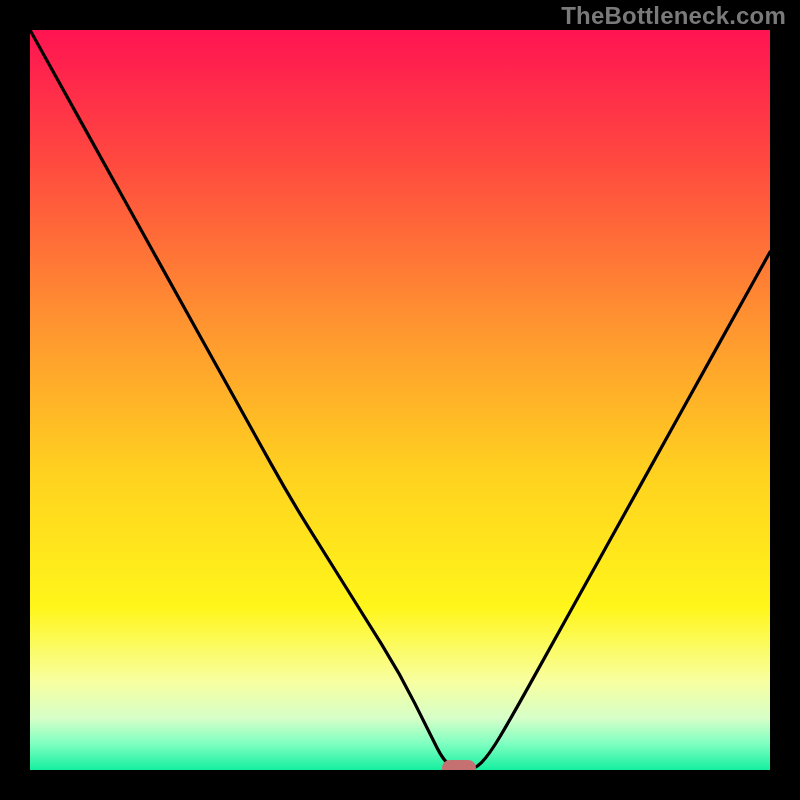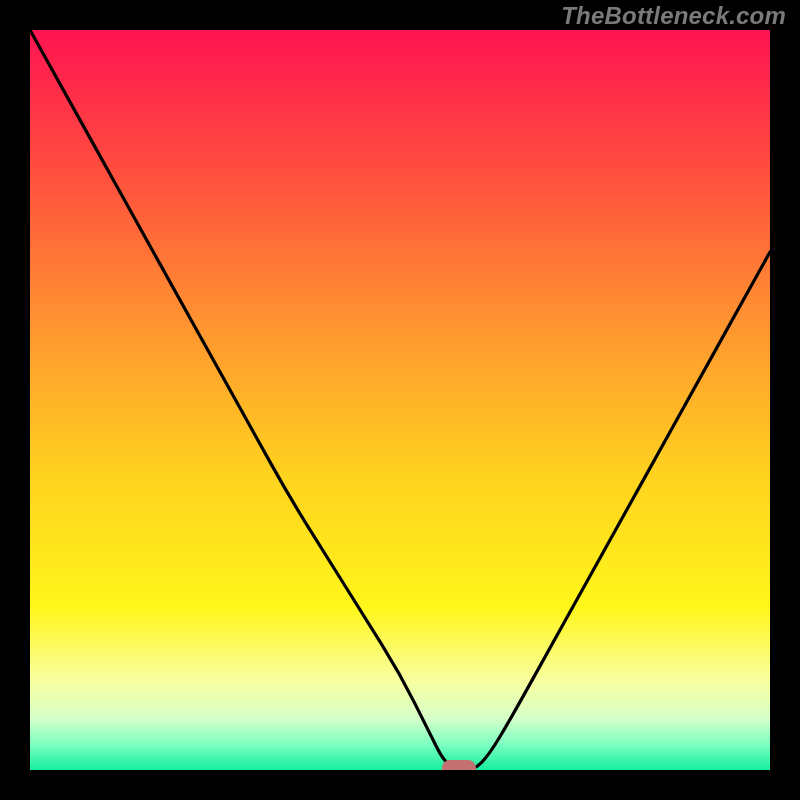--- a/index.html
+++ b/index.html
@@ -10,21 +10,20 @@
     background: #000;
     overflow: hidden;
   }
   .frame {
     position: absolute;
     left: 0;
     top: 0;
     width: 800px;
     height: 800px;
     background: #000;
-    font-style: italic;
   }
   .plot-area {
     position: absolute;
     left: 30px;
     top: 30px;
     width: 740px;
     height: 740px;
     overflow: hidden;
   }
   .gradient {

